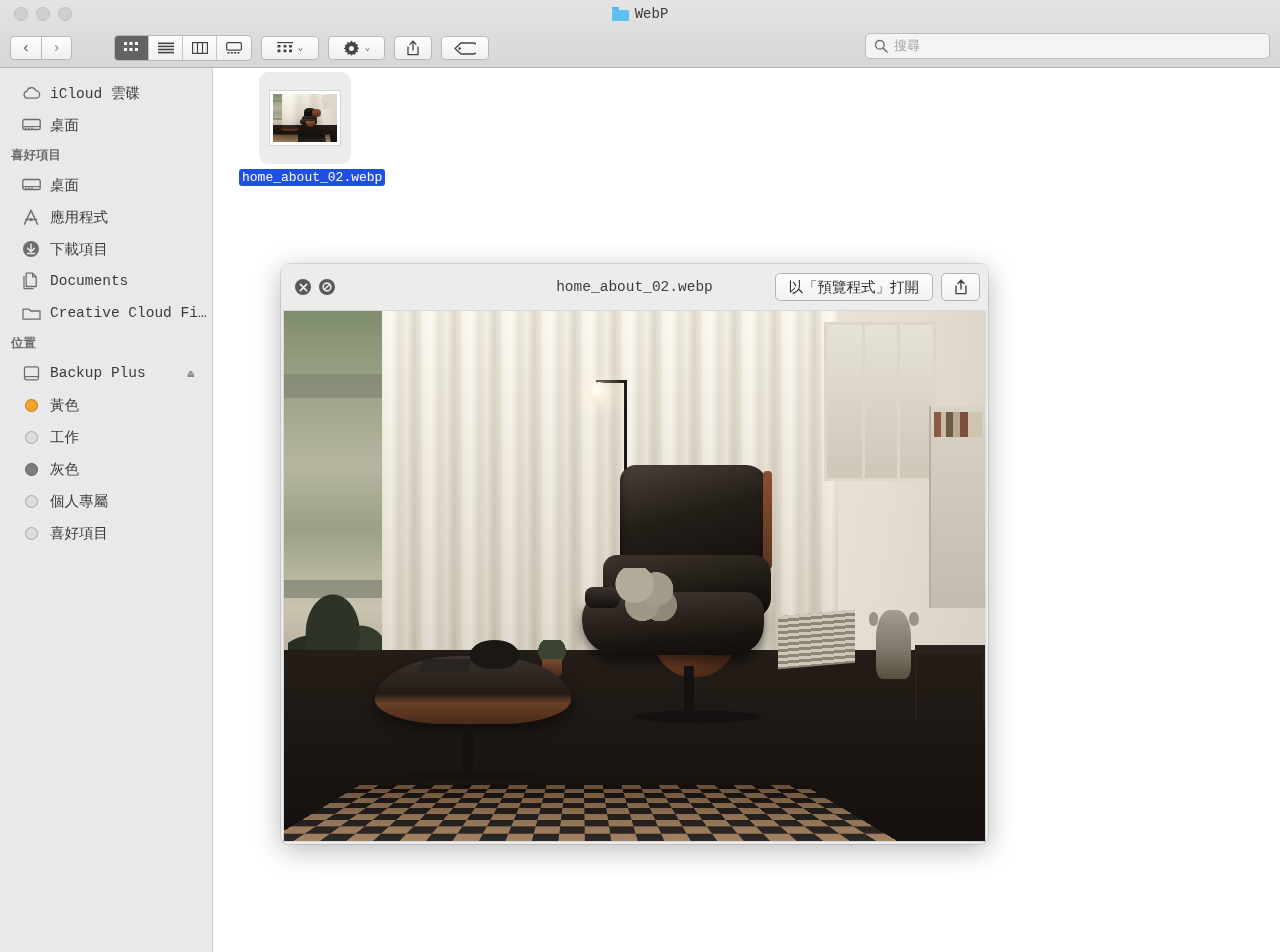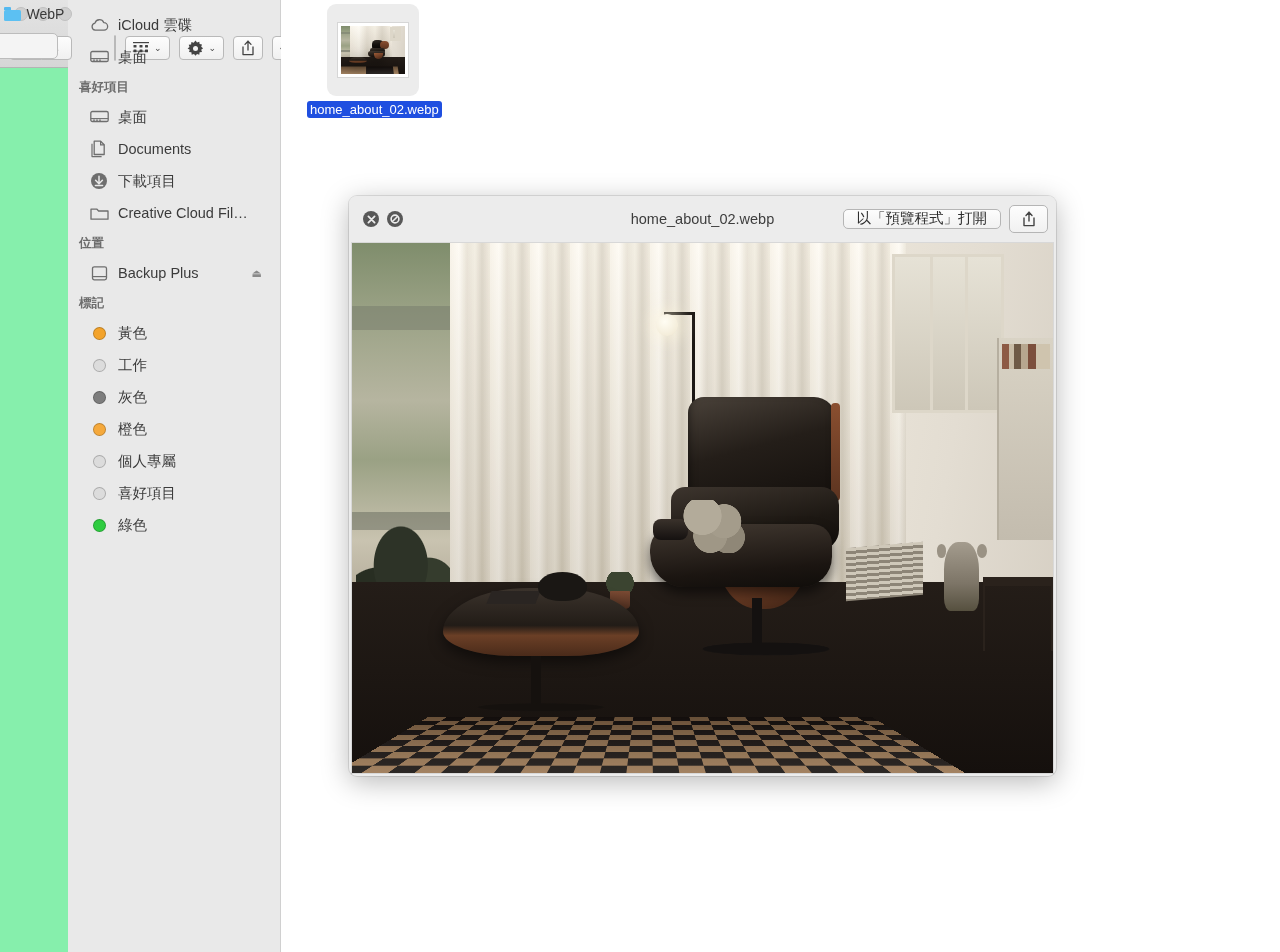--- a/index.html
+++ b/index.html
@@ -7,22 +7,23 @@
     width: 1280px; height: 952px;
     font-family: "Liberation Sans", "DejaVu Sans", sans-serif;
     overflow: hidden;
     background: #ffffff;
   }
 
   
   .finder-window {
     position: relative;
     width: 1280px; height: 952px;
-    display: flex; flex-direction: row;
-    background: #86efac;
+    display: flex; flex-direction: column;
+    background: #84cc16;
+    font-family: Liberation Mono, monospace;
   }
 
   
   .titlebar {
     position: relative;
     height: 68px;
     background: linear-gradient(to bottom, #e4e4e4 0%, #d6d6d6 100%);
     border-bottom: 1px solid #b4b4b4;
     flex: 0 0 68px;
   }
@@ -212,24 +213,24 @@
   .ql-title {
     position: absolute; left: 0; right: 0; text-align: center;
     font-size: 14.5px; color: #3d3d3d;
     pointer-events: none;
   }
   .ql-actions {
     margin-left: auto; display: flex; align-items: center; gap: 8px;
     z-index: 2;
   }
   .ql-openbtn {
-    height: 20px; padding: 0 13px;
+    height: 28px; padding: 0 13px;
     background: linear-gradient(to bottom,#fdfdfd,#f1f1f1);
     border: 1px solid #b5b5b5; border-radius: 5px;
-    display: flex; align-items: flex-end;
+    display: flex; align-items: center;
     font-size: 14.5px; color: #2e2e2e;
     white-space: nowrap;
   }
   .ql-sharebtn {
     width: 39px; height: 28px;
     background: linear-gradient(to bottom,#fdfdfd,#f1f1f1);
     border: 1px solid #b5b5b5; border-radius: 5px;
     display: flex; align-items: center; justify-content: center;
   }
   .ql-imagewrap {
@@ -629,100 +630,97 @@
                 <rect x="3" y="9.6" width="2" height="1.1"></rect>
                 <rect x="6" y="9.6" width="2" height="1.1"></rect>
                 <rect x="9" y="9.6" width="2" height="1.1"></rect>
               </g>
           </svg>
         </span>
         <span class="sb-label">桌面</span>
       </div>
       <div class="sb-item">
         <span class="sb-ic">
+          <svg width="18" height="17" viewBox="0 0 18 17">
+            <path d="M9 1.2 L15.5 15.2 M9 1.2 L2.5 15.2" fill="none" stroke="currentColor" stroke-width="1.5" stroke-linecap="round"></path>
+            <path d="M3.6 10.6 L14.4 10.6" fill="none" stroke="currentColor" stroke-width="1.5" stroke-linecap="round"></path>
+            <circle cx="9" cy="10.6" r="1.7" fill="currentColor"></circle>
+          </svg>
+        </span>
+        <span class="sb-label">應用程式</span>
+      </div>
+      <div class="sb-item">
+        <span class="sb-ic">
+          <svg width="18" height="18" viewBox="0 0 18 18">
+            <circle cx="9" cy="9" r="8" fill="currentColor"></circle>
+            <path d="M9 4.2 V11.4 M5.6 8.2 L9 11.7 L12.4 8.2 M5.4 13.6 H12.6" fill="none" stroke="#e9e9e9" stroke-width="1.5" stroke-linecap="round" stroke-linejoin="round"></path>
+          </svg>
+        </span>
+        <span class="sb-label">下載項目</span>
+      </div>
+      <div class="sb-item">
+        <span class="sb-ic">
           <svg width="18" height="18" viewBox="0 0 18 18">
             <path d="M4.2 1.2 H10.6 L14.2 4.8 V14.5 H4.2 Z" fill="none" stroke="currentColor" stroke-width="1.3" stroke-linejoin="round"></path>
             <path d="M10.6 1.2 V4.8 H14.2" fill="none" stroke="currentColor" stroke-width="1.2"></path>
             <path d="M2 3.8 V16.6 H11.6" fill="none" stroke="currentColor" stroke-width="1.2" stroke-linejoin="round"></path>
           </svg>
         </span>
         <span class="sb-label">Documents</span>
       </div>
       <div class="sb-item">
         <span class="sb-ic">
-          <svg width="18" height="18" viewBox="0 0 18 18">
-            <circle cx="9" cy="9" r="8" fill="currentColor"></circle>
-            <path d="M9 4.2 V11.4 M5.6 8.2 L9 11.7 L12.4 8.2 M5.4 13.6 H12.6" fill="none" stroke="#e9e9e9" stroke-width="1.5" stroke-linecap="round" stroke-linejoin="round"></path>
-          </svg>
-        </span>
-        <span class="sb-label">下載項目</span>
-      </div>
-      <div class="sb-item">
-        <span class="sb-ic">
           <svg width="19" height="15" viewBox="0 0 19 15">
             <path d="M1 3.2 H7 L8.6 5 H18 V13.2 H1 Z" fill="none" stroke="currentColor" stroke-width="1.3" stroke-linejoin="round"></path>
           </svg>
         </span>
         <span class="sb-label">Creative Cloud Fil…</span>
       </div>
 
       <div class="sb-header">位置</div>
       <div class="sb-item">
         <span class="sb-ic">
           <svg width="17" height="17" viewBox="0 0 17 17">
             <rect x="1.5" y="1.8" width="14" height="13" rx="1.8" fill="none" stroke="currentColor" stroke-width="1.3"></rect>
             <line x1="1.5" y1="11.6" x2="15.5" y2="11.6" stroke="currentColor" stroke-width="1.2"></line>
           </svg>
         </span>
         <span class="sb-label">Backup Plus</span>
         <span class="eject">⏏</span>
       </div>
 
-      <div class="sb-header">標記</div>
       <div class="sb-item">
         <span class="sb-ic">
             <span class="tag-dot" style="background:#f3a32b"></span>
           </span>
         <span class="sb-label">黃色</span>
       </div>
       <div class="sb-item">
         <span class="sb-ic">
             <span class="tag-dot" style="background:#dcdcdc"></span>
           </span>
         <span class="sb-label">工作</span>
       </div>
       <div class="sb-item">
         <span class="sb-ic">
             <span class="tag-dot" style="background:#7d7d7d"></span>
           </span>
         <span class="sb-label">灰色</span>
       </div>
       <div class="sb-item">
         <span class="sb-ic">
-            <span class="tag-dot" style="background:#f5a93c"></span>
-          </span>
-        <span class="sb-label">橙色</span>
-      </div>
-      <div class="sb-item">
-        <span class="sb-ic">
             <span class="tag-dot" style="background:#dcdcdc"></span>
           </span>
         <span class="sb-label">個人專屬</span>
       </div>
       <div class="sb-item">
         <span class="sb-ic">
             <span class="tag-dot" style="background:#dcdcdc"></span>
           </span>
         <span class="sb-label">喜好項目</span>
-      </div>
-      <div class="sb-item">
-        <span class="sb-ic">
-            <span class="tag-dot" style="background:#2ecc40"></span>
-          </span>
-        <span class="sb-label">綠色</span>
       </div>
 
     </div>
 
     <div class="content">
 
       <div class="file-item">
         <div class="file-thumb-bg">
           <div class="file-thumb">
             <div class="thumb-pic">

